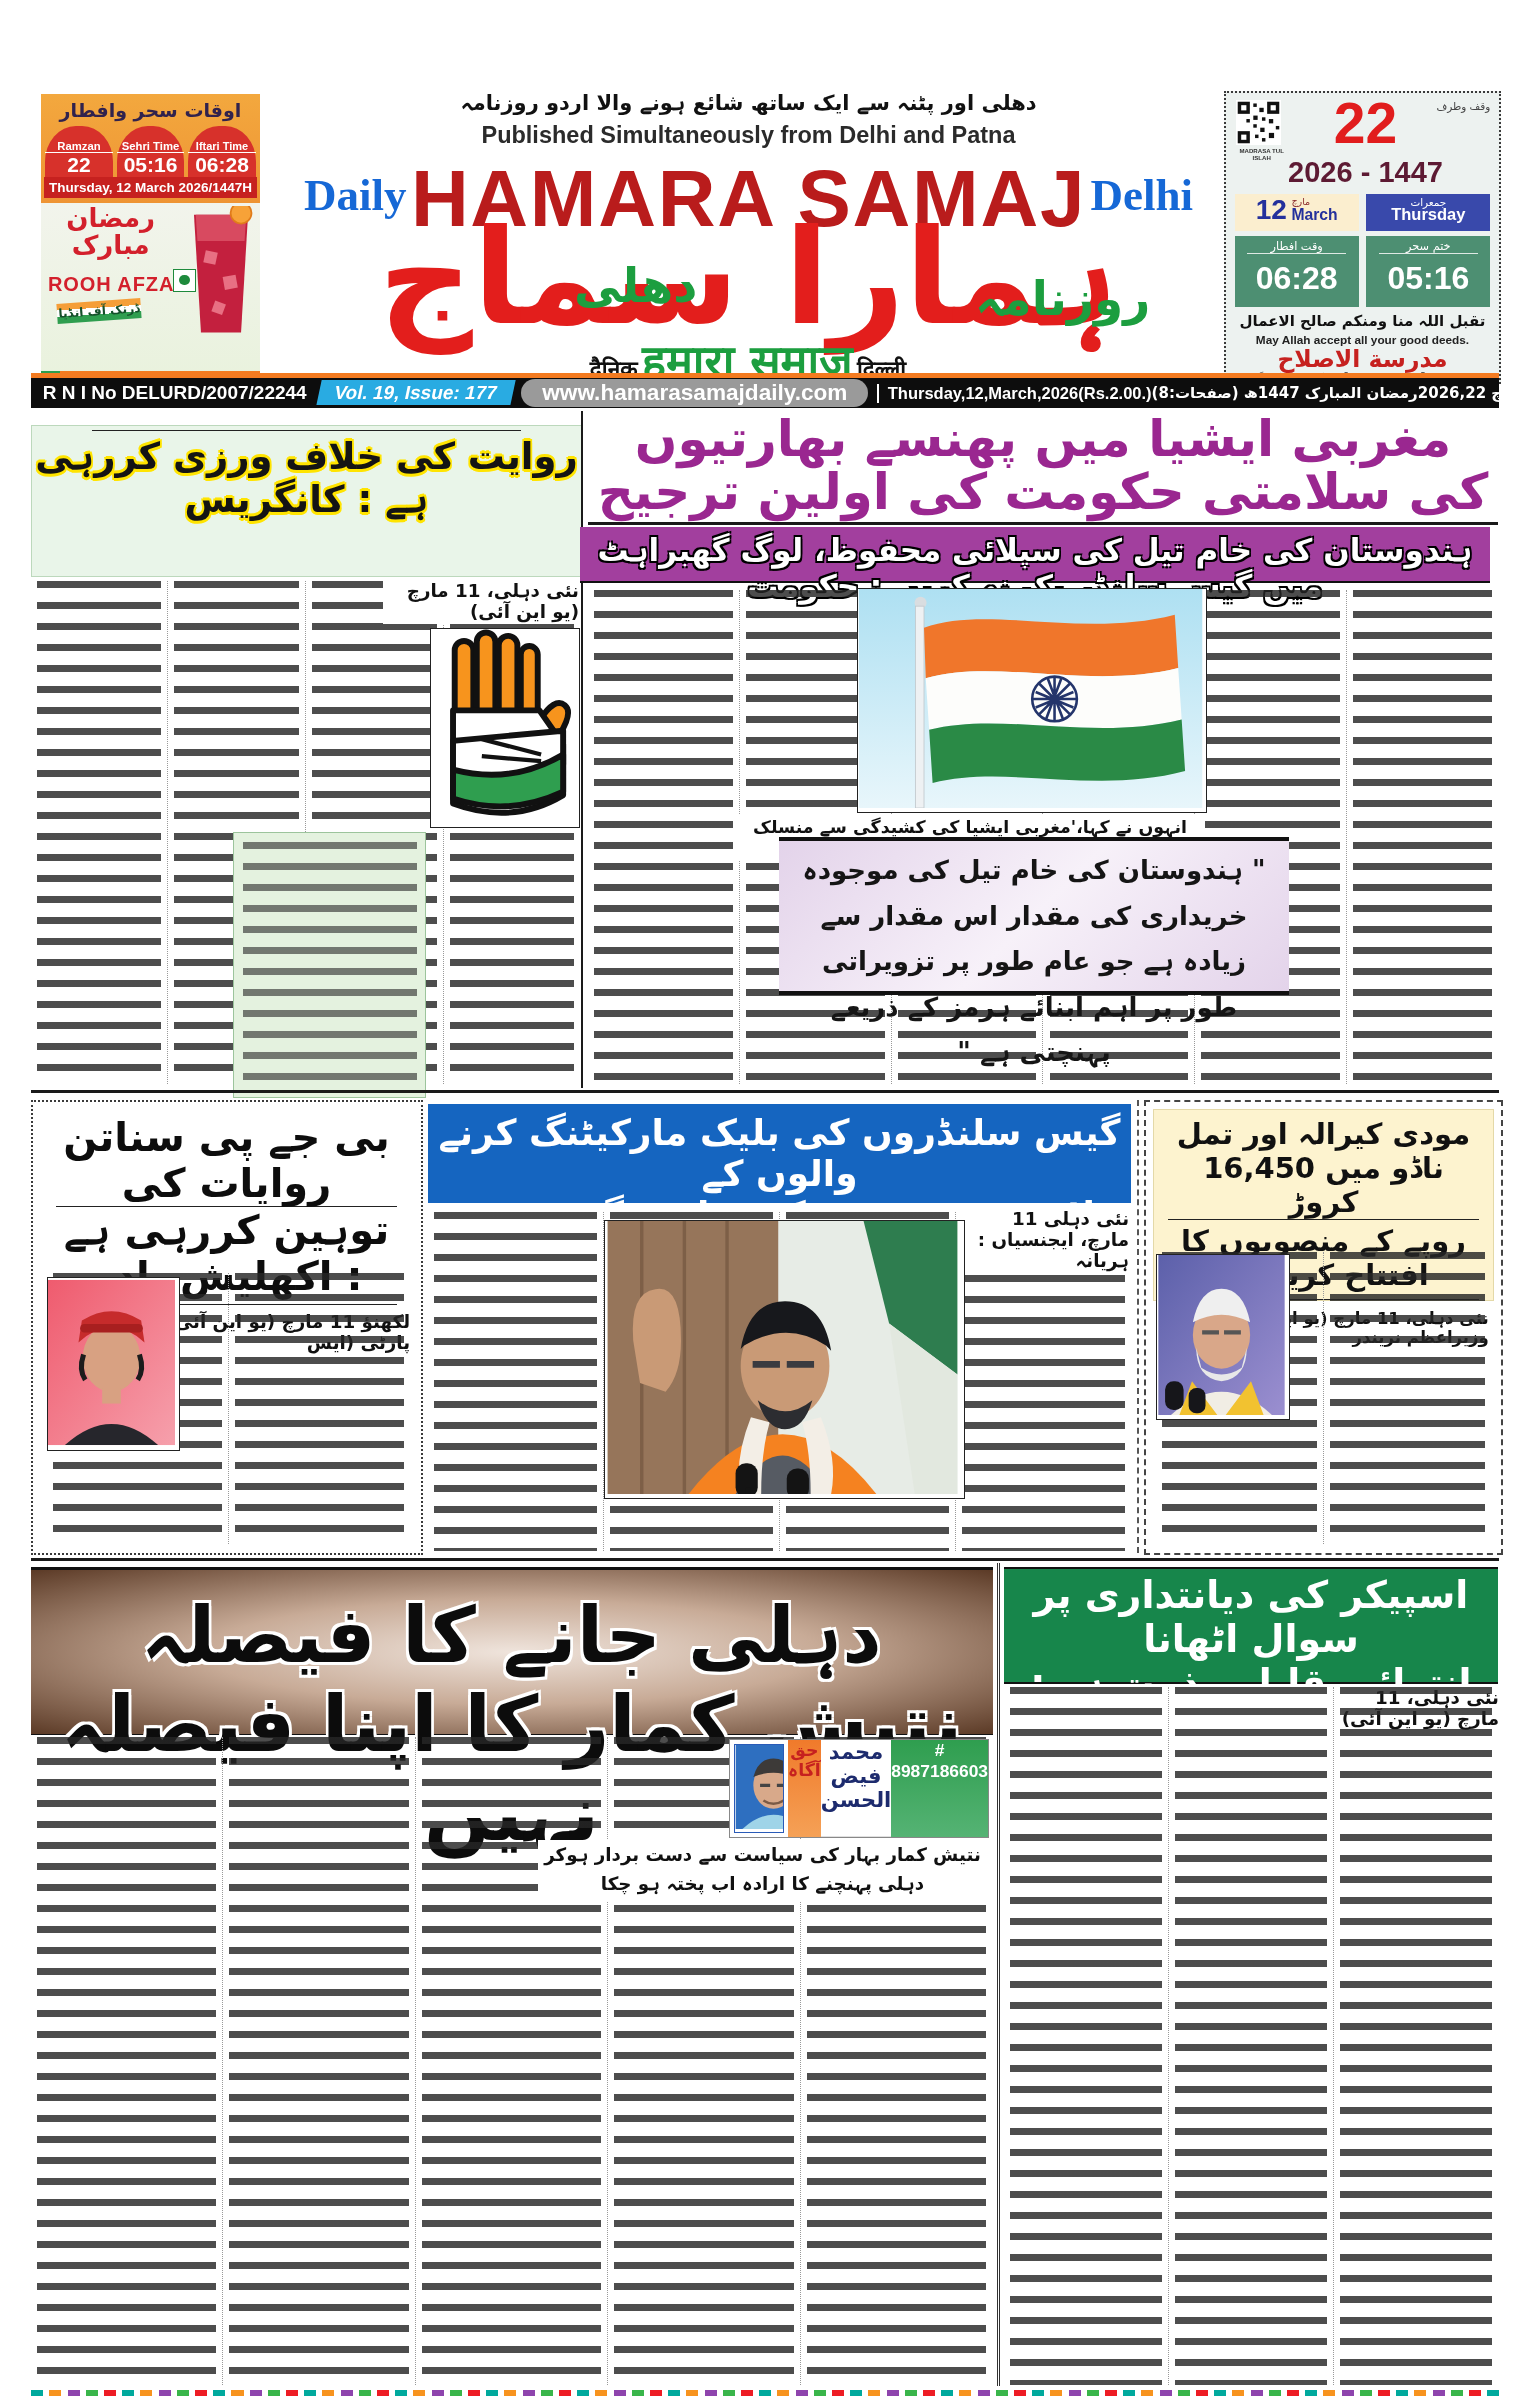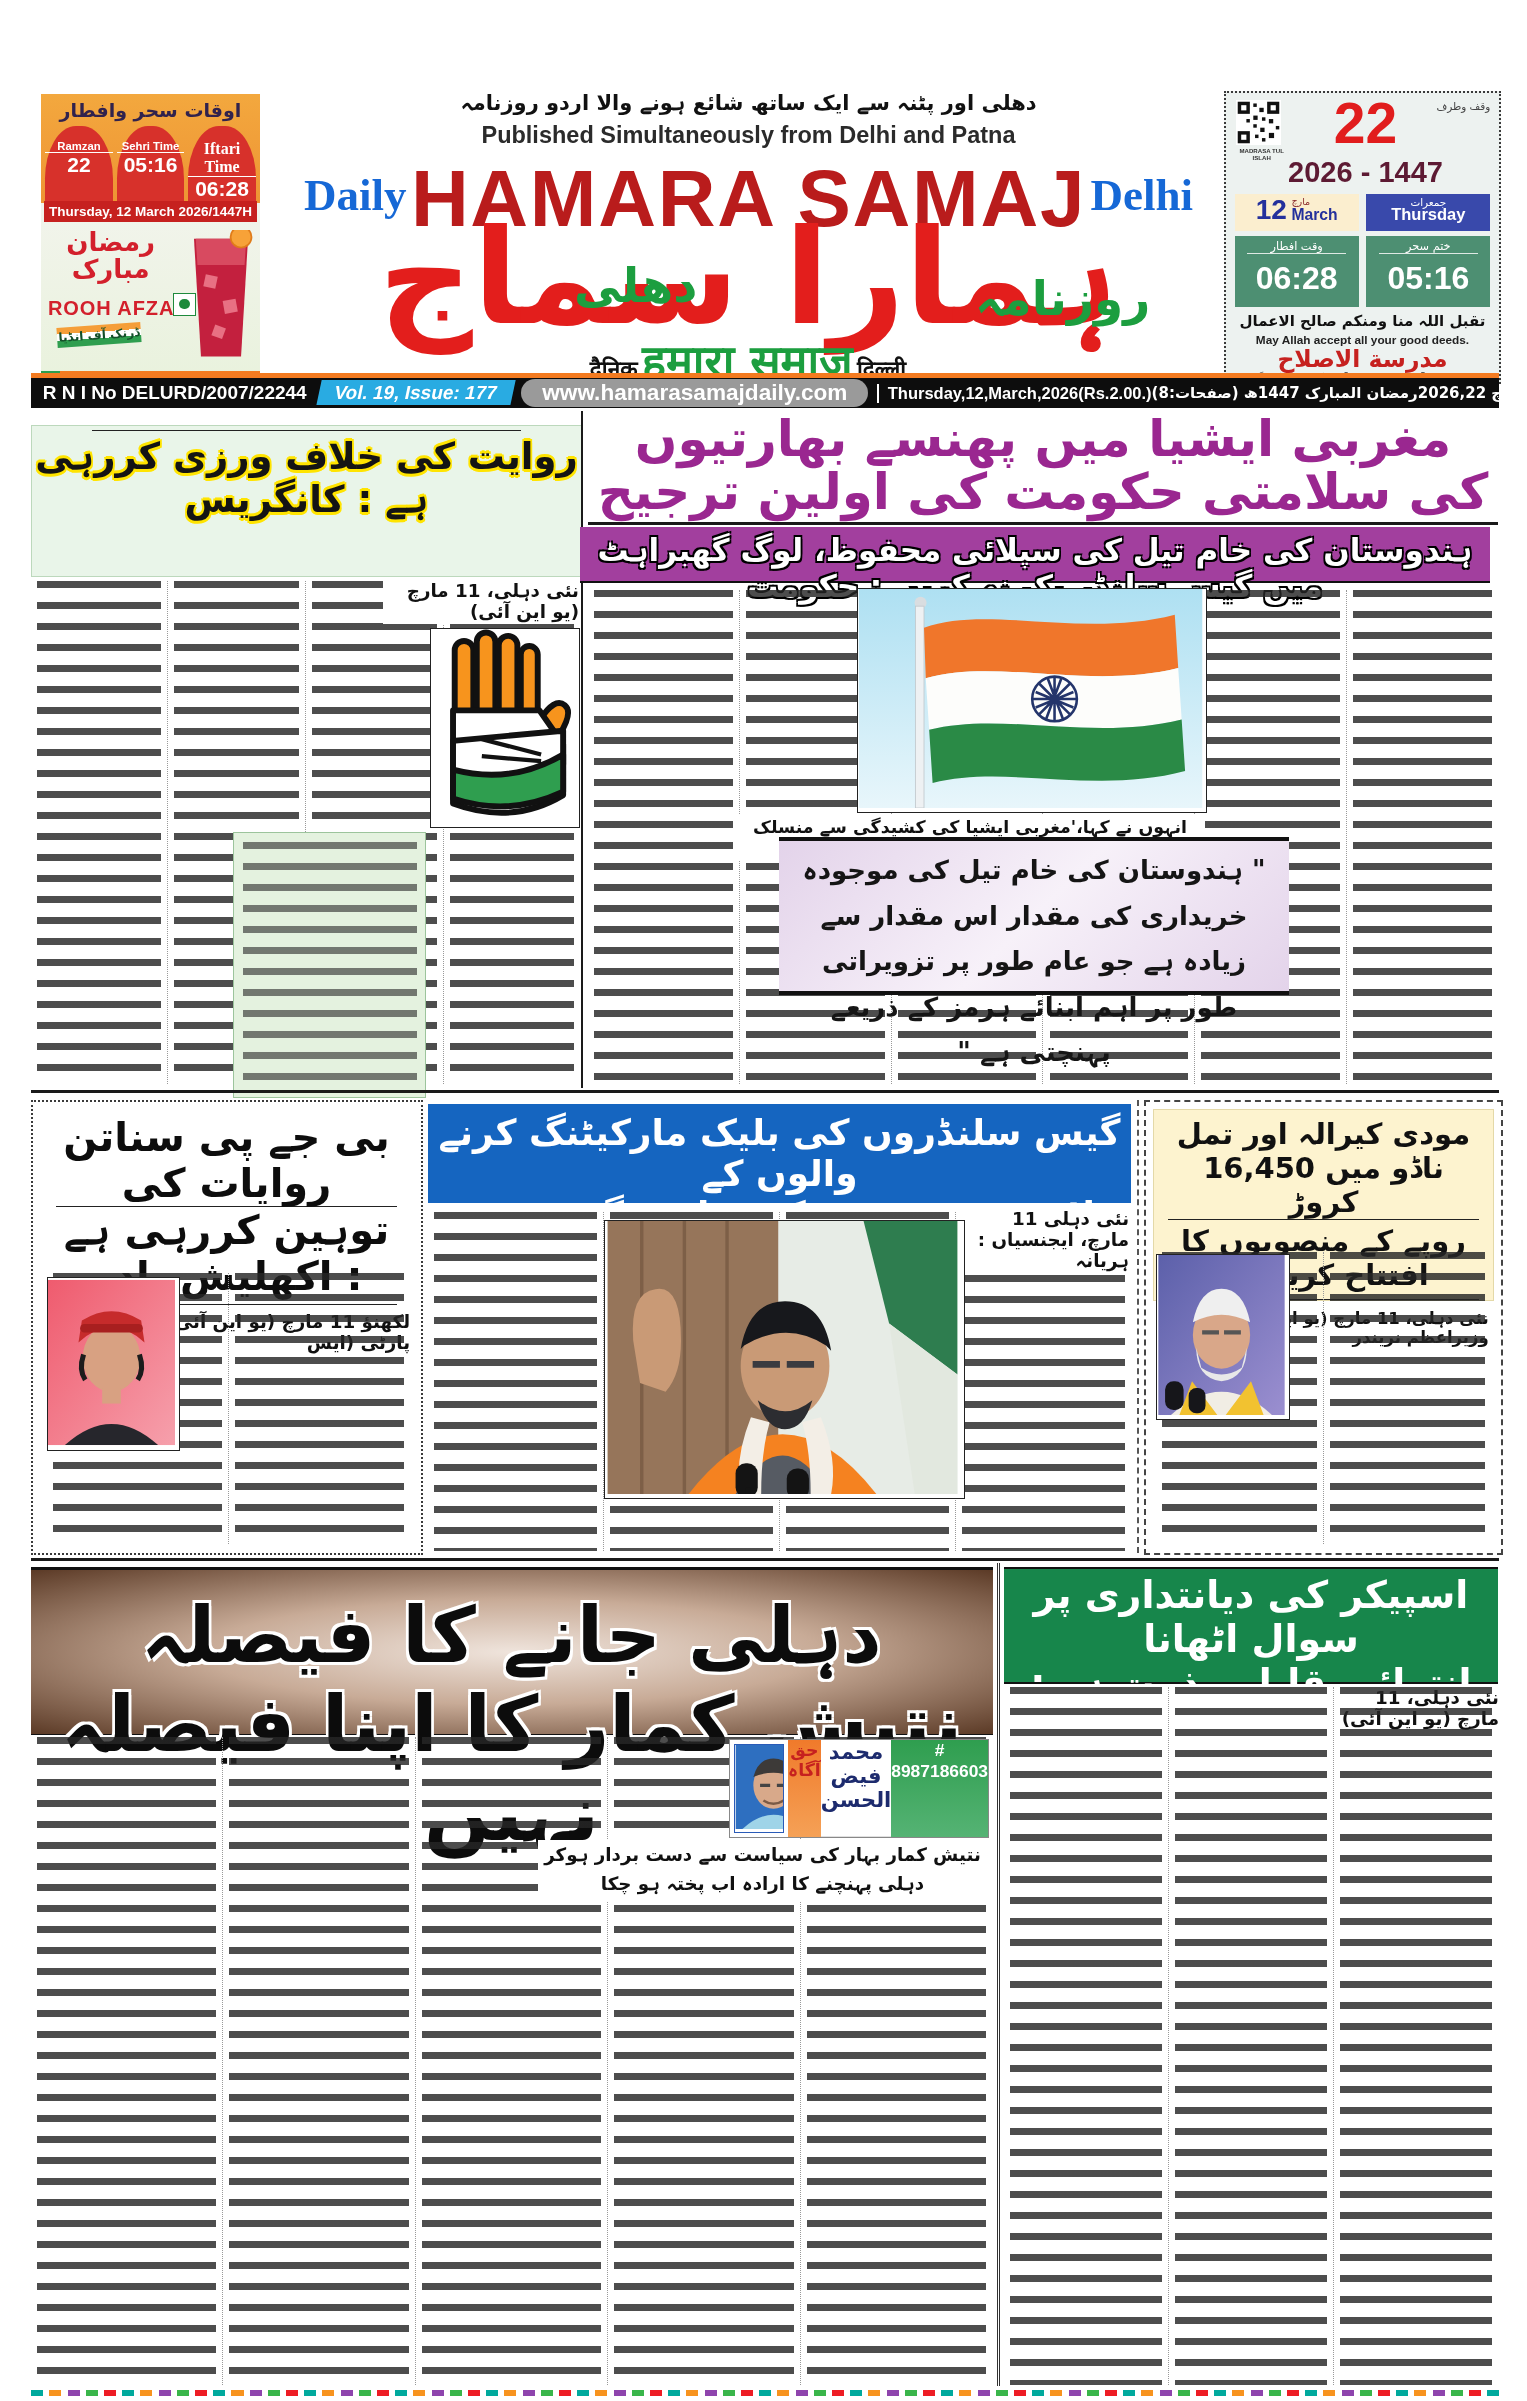--- a/index.html
+++ b/index.html
@@ -53,21 +53,21 @@
     <div style="display:flex;gap:4.4px;padding:5.2px 4.4px 0 4.4px;">
       <div class="dome" style="flex:1;text-align:center;">
         <div class="sans" style="font-size:11.3px;color:#fff;font-weight:bold;padding-top:14px;">Ramzan</div>
         <div class="sans" style="font-size:21px;color:#fff;font-weight:900;border-top:1.7px solid #fff;">22</div>
       </div>
       <div class="dome" style="flex:1;text-align:center;">
         <div class="sans" style="font-size:11.3px;color:#fff;font-weight:bold;padding-top:14px;">Sehri Time</div>
         <div class="sans" style="font-size:21px;color:#fff;font-weight:900;border-top:1.7px solid #fff;">05:16</div>
       </div>
       <div class="dome" style="flex:1;text-align:center;">
-        <div class="sans" style="font-size:16px;color:#fff;font-weight:bold;padding-top:14px;font-family:Liberation Serif, serif;">Iftari Time</div>
+        <div class="sans" style="font-size:11px;color:#fff;font-weight:bold;padding-top:14px;">Iftari Time</div>
         <div class="sans" style="font-size:21px;color:#fff;font-weight:900;border-top:1.7px solid #fff;">06:28</div>
       </div>
     </div>
     <div class="sans ctr" style="margin:0 2.6px;background:#c6211f;color:#fff;font-size:13.5px;font-weight:bold;padding:2.6px 0;">Thursday, 12 March 2026/1447H</div>
 
     <div style="position:relative;height:155px;">
       <div class="rtl ctr" style="position:absolute;left:8.7px;top:7px;width:122px;font-size:26px;line-height:1.05;font-weight:bold;color:#d3202c;">رمضان مبارک</div>
       <div class="sans" style="position:absolute;left:7px;top:75px;font-size:20px;font-weight:900;color:#d3202c;letter-spacing:0.9px;">ROOH AFZA</div>
       <div style="position:absolute;left:132px;top:71px;width:21px;height:21px;border:1.7px solid #1e8a3c;background:#fff;">
         <div style="width:10.4px;height:10.4px;border-radius:50%;background:#1e8a3c;margin:5.2px auto;"></div>

